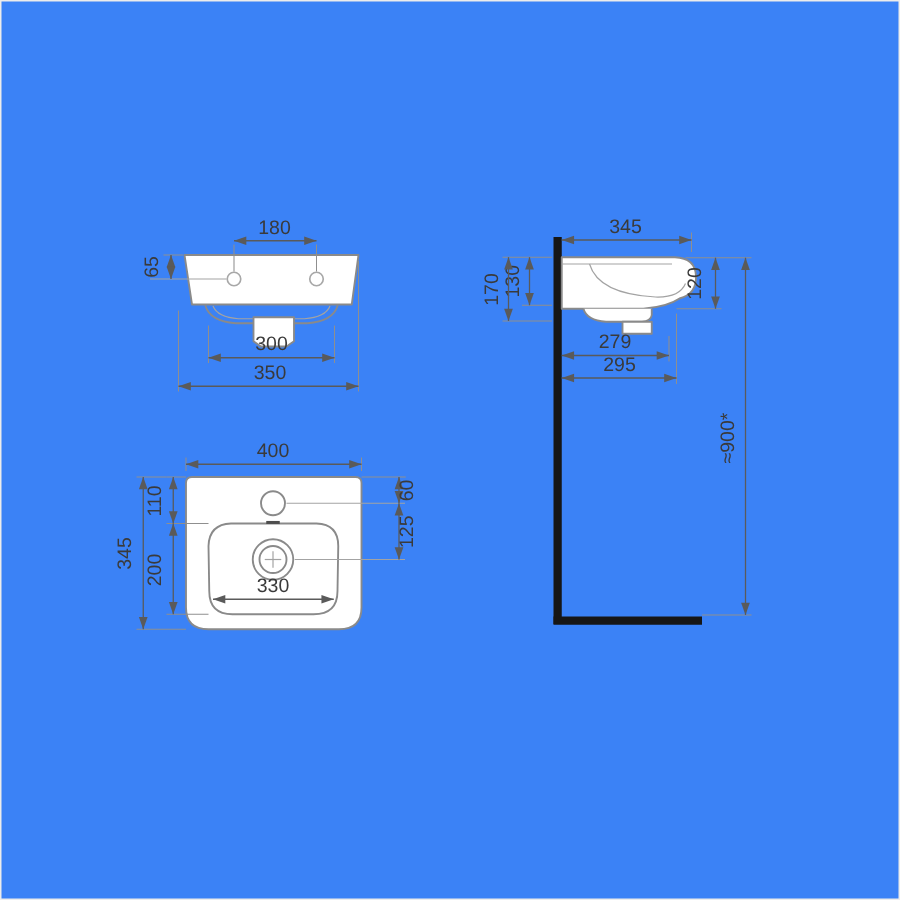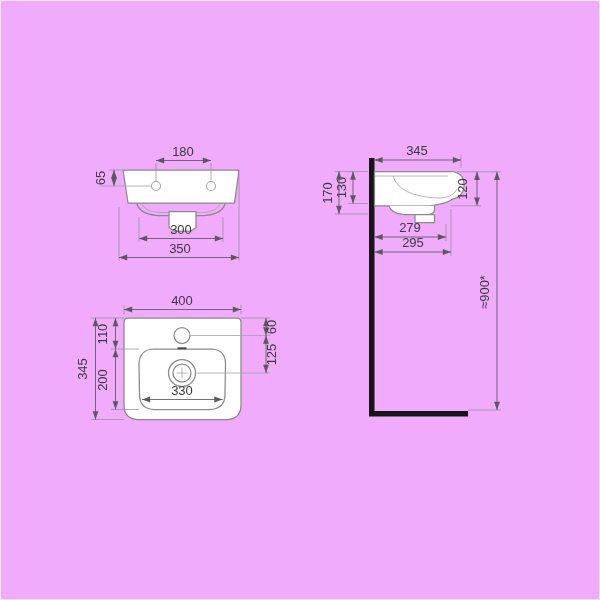--- a/index.html
+++ b/index.html
@@ -1,16 +1,16 @@
 <!DOCTYPE html>
 <html style="--outline: #8a8a8a; --dim_line: #5a5a5a; --text: #3a3a3a; --wall: #161616; --bg: #ffffff;"><head>
 <meta charset="utf-8">
 <style>
   html,body{margin:0;padding:0;background:#fff;}
-  .stage{width:600px;height:600px;position:relative;background:#f0abfc;
+  .stage{width:600px;height:600px;position:relative;background:#3b82f6;
          border:1px solid #ececec;box-sizing:border-box;
          font-family:"Liberation Sans",sans-serif;}
   svg{display:block;}
   .outline{stroke:var(--outline,#8a8a8a);fill:none;stroke-width:1.25;stroke-linejoin:round;stroke-linecap:round;}
   .outline-f{stroke:var(--outline,#8a8a8a);fill:#fff;stroke-width:1.25;stroke-linejoin:round;}
   .thin{stroke:#a3a3a3;fill:none;stroke-width:0.8;}
   .dim{stroke:var(--dim_line,#5f5f5f);fill:none;stroke-width:0.85;}
   .ext{stroke:#8f8f8f;fill:none;stroke-width:0.7;}
   .solid{fill:var(--wall,#161616);stroke:none;}
   .hole{stroke:#a8a8a8;fill:none;stroke-width:1.1;}

